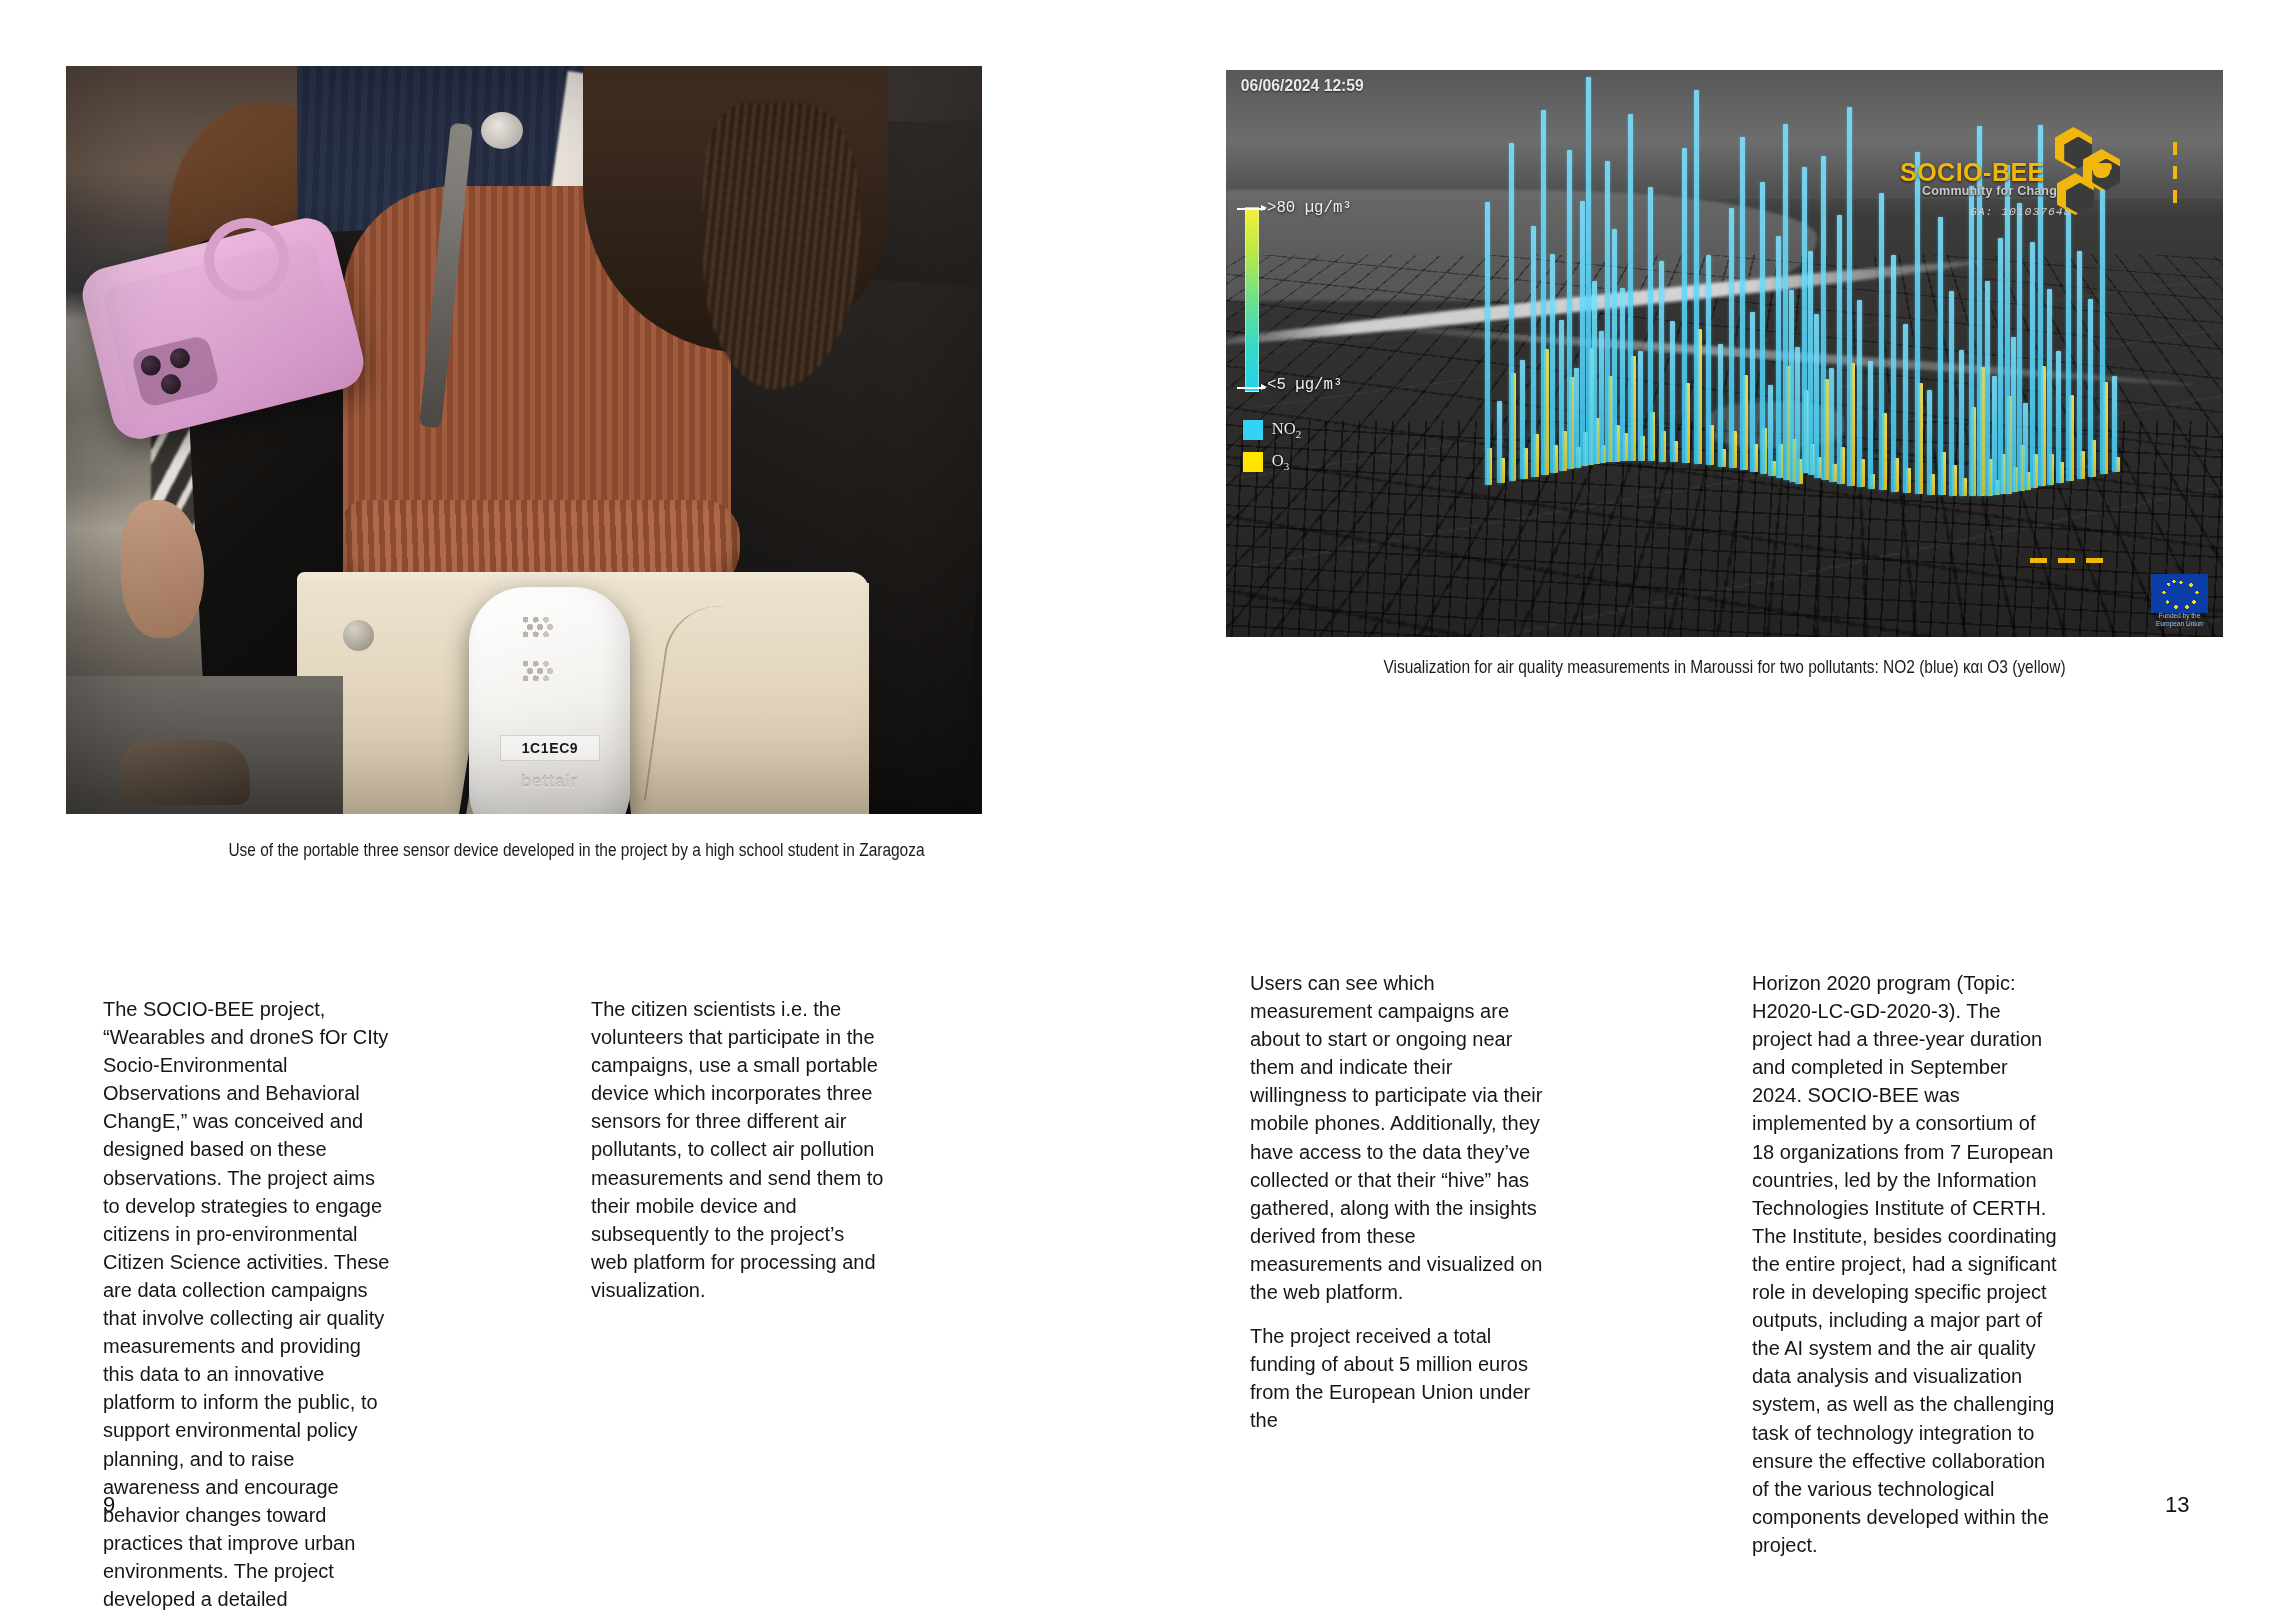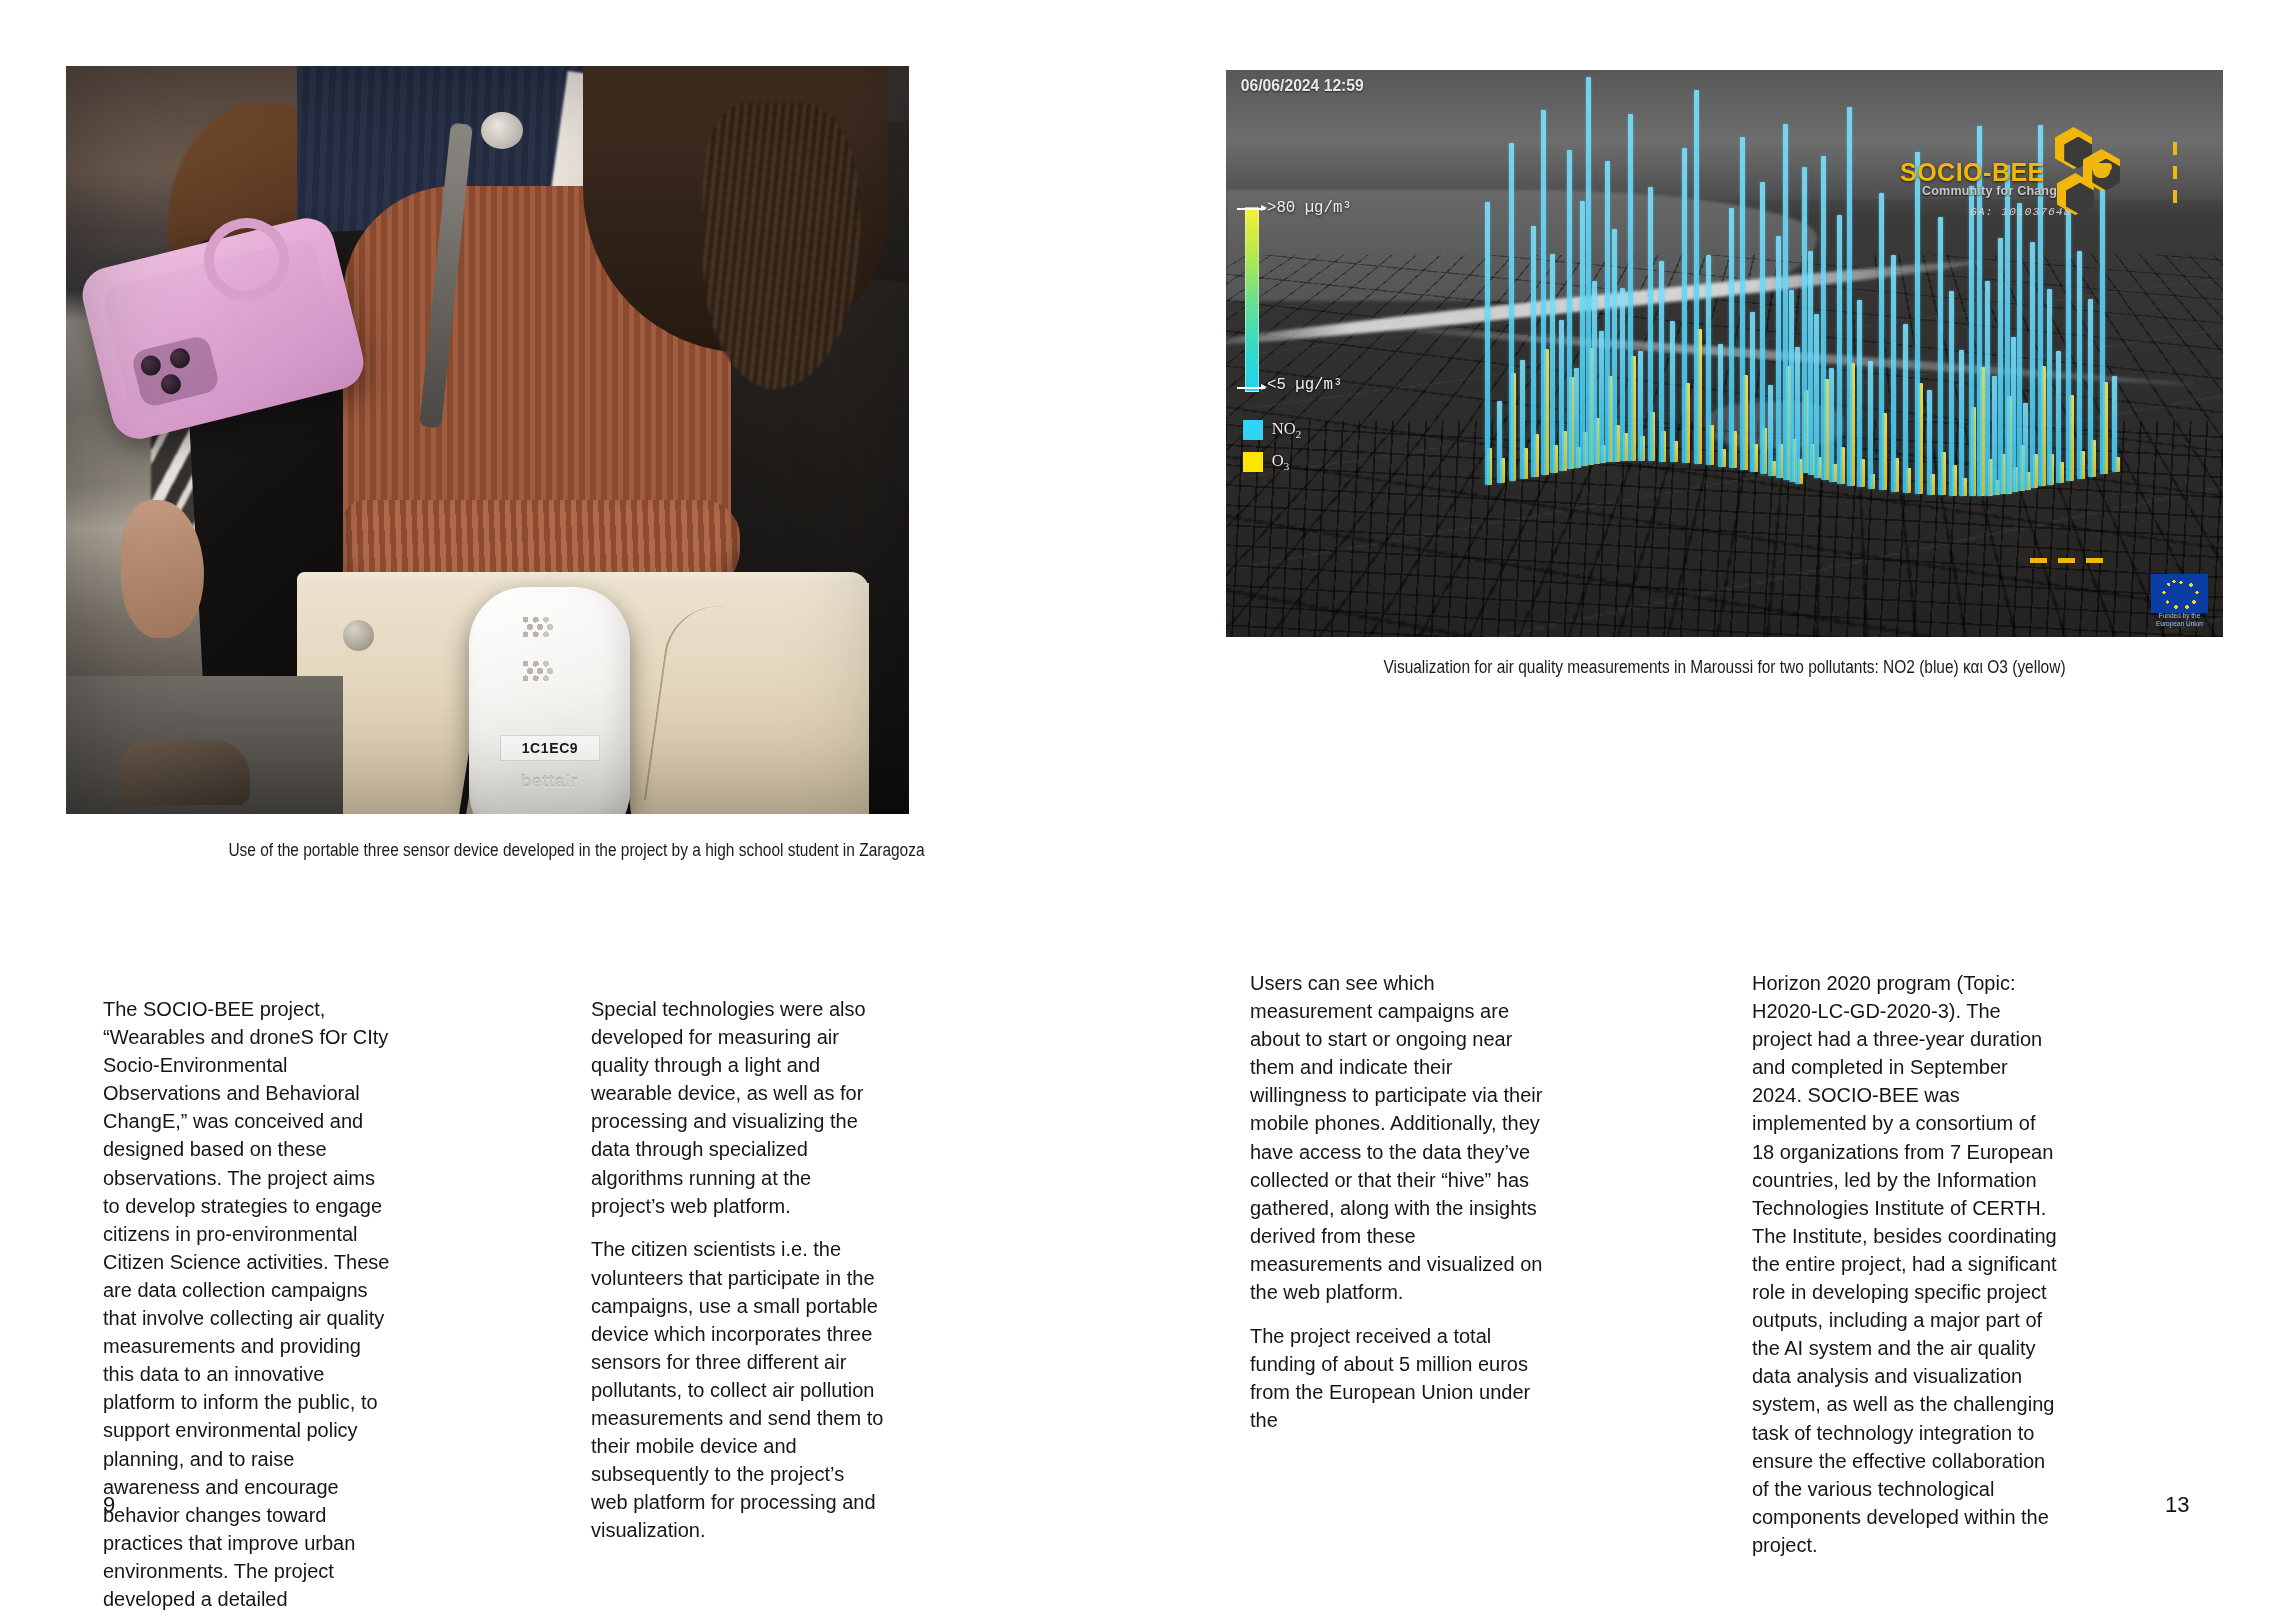--- a/index.html
+++ b/index.html
@@ -6,21 +6,21 @@
   html, body {
     width: 2289px; height: 1619px;
     background: #ffffff;
     font-family: "Liberation Sans", sans-serif;
     overflow: hidden;
   }
   .spread { position: relative; width: 2289px; height: 1619px; background: #fff; }
 
   
   .photo-left {
-    position: absolute; left: 66px; top: 66px; width: 843px; height: 748px;
+    position: absolute; left: 66px; top: 66px; width: 916px; height: 748px;
     overflow: hidden; background: #2a2320;
   }
   .ph-bg {
     position:absolute; inset:0;
     background:
       linear-gradient(180deg,#413a37 0%,#30292a 16%,#2b2527 40%,#262022 100%);
   }
   
   .ph-leftperson {
     position:absolute; left:0; top:0; width:277px; height:748px;
@@ -481,21 +481,20 @@
     <div class="ph-vign"></div>
   </div>
 
   <div class="caption cap-left">Use of the portable three sensor device developed in the project by a high school student in Zaragoza</div>
 
   <div class="col c1">
     <p>The SOCIO-BEE project, “Wearables and droneS fOr CIty Socio-Environmental Observations and Behavioral ChangE,” was conceived and designed based on these observations. The project aims to develop strategies to engage citizens in pro-environmental Citizen Science activities. These are data collection campaigns that involve collecting air quality measurements and providing this data to an innovative platform to inform the public, to support environmental policy planning, and to raise awareness and encourage behavior changes toward practices that improve urban environments. The project developed a detailed methodology to attract the attention, create awareness and engage citizens that is inspired by the hierarchy and complementarity of roles in a beehive, where a</p>
   </div>
 
   <div class="col c2">
-    <p>Special technologies were also developed for measuring air quality through a light and wearable device, as well as for processing and visualizing the data through specialized algorithms running at the project’s web platform.</p>
     <p>The citizen scientists i.e. the volunteers that participate in the campaigns, use a small portable device which incorporates three sensors for three different air pollutants, to collect air pollution measurements and send them to their mobile device and subsequently to the project’s web platform for processing and visualization.</p>
   </div>
 
   <div class="folio folio-left">9</div>
 
   <div class="viz">
     <div class="viz-map"></div>
     <div class="viz-haze"></div>
     <div class="viz-water"></div>
     <div class="viz-grid"></div>

